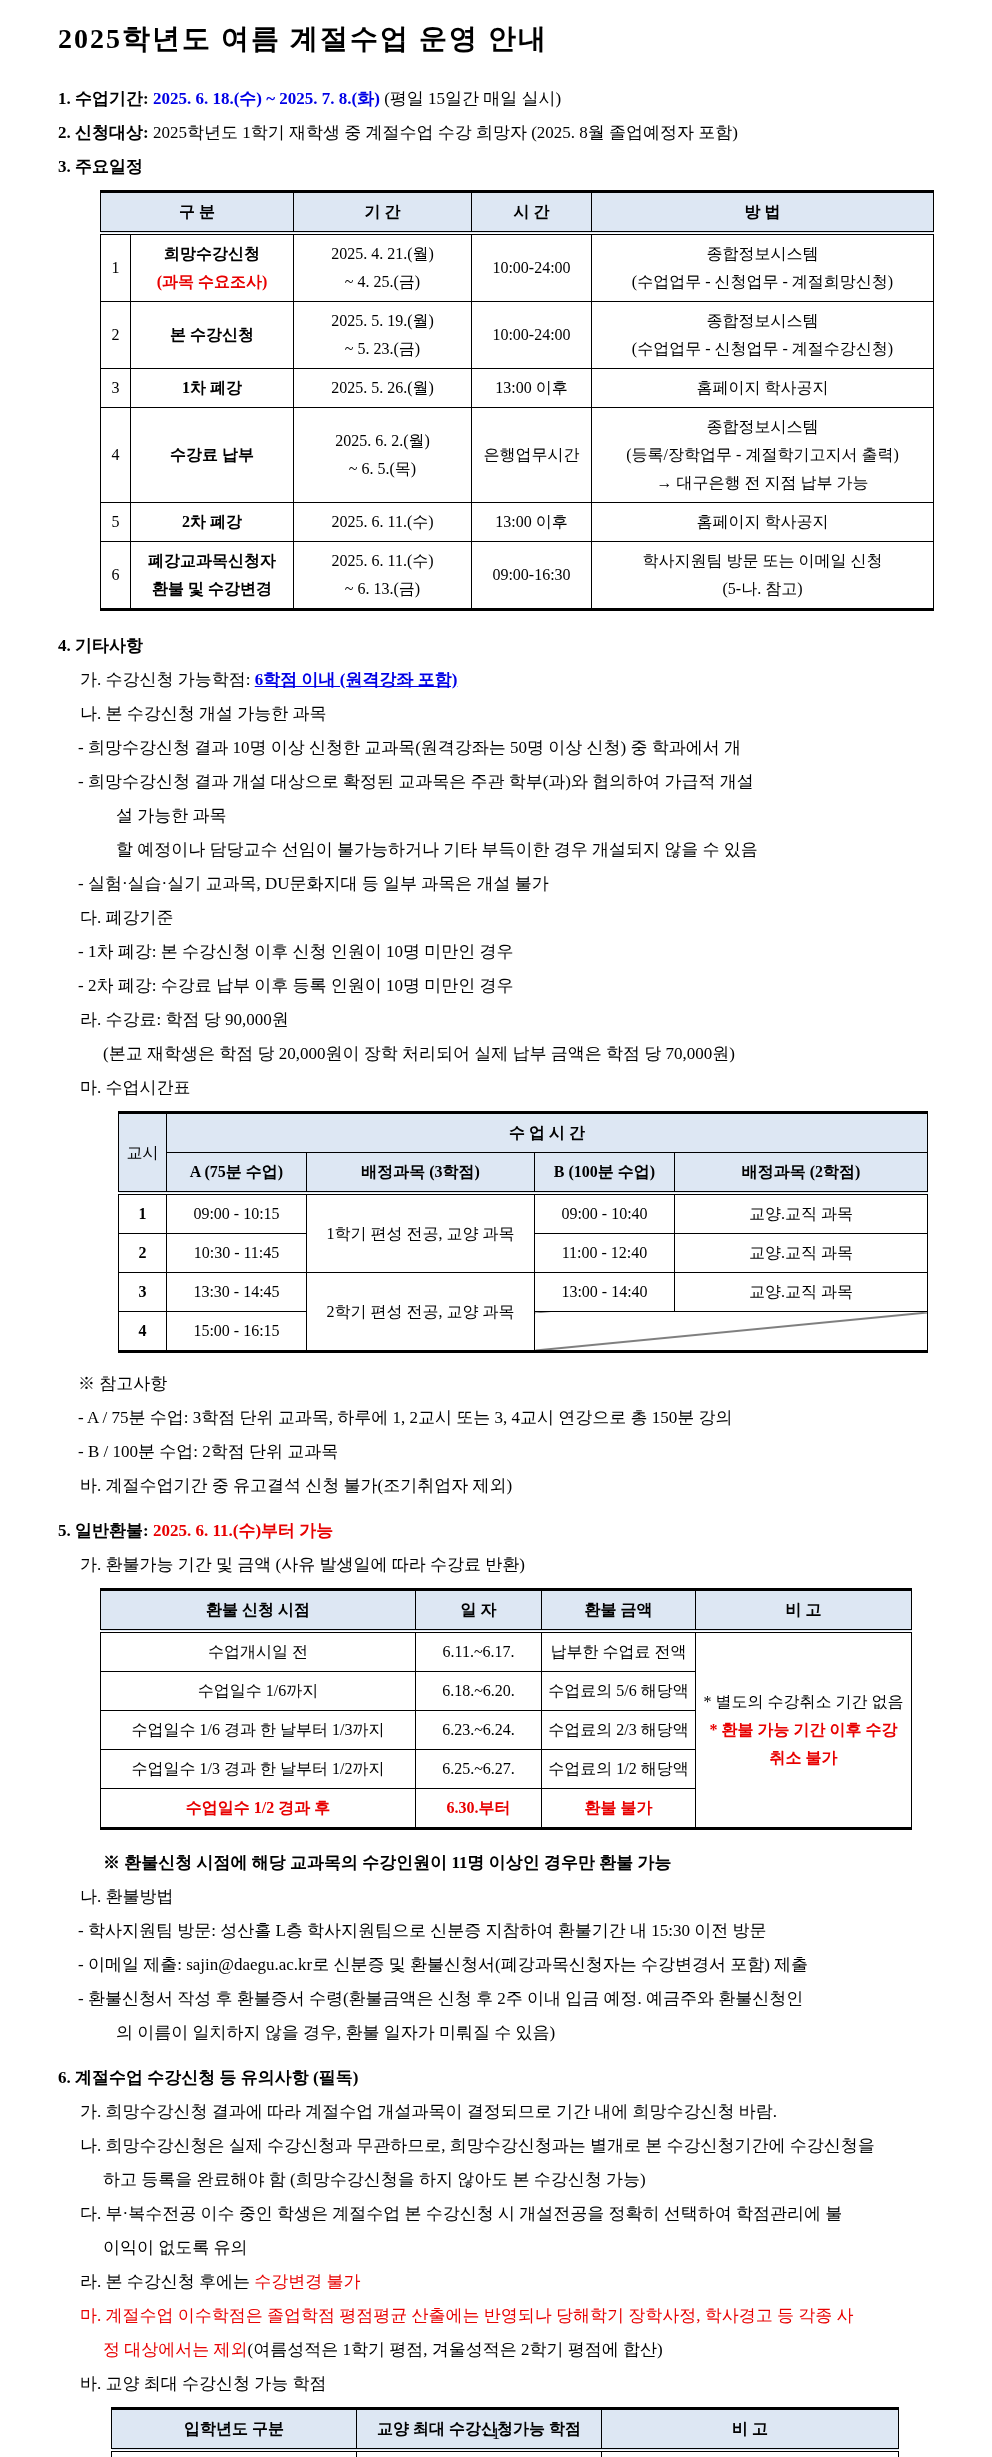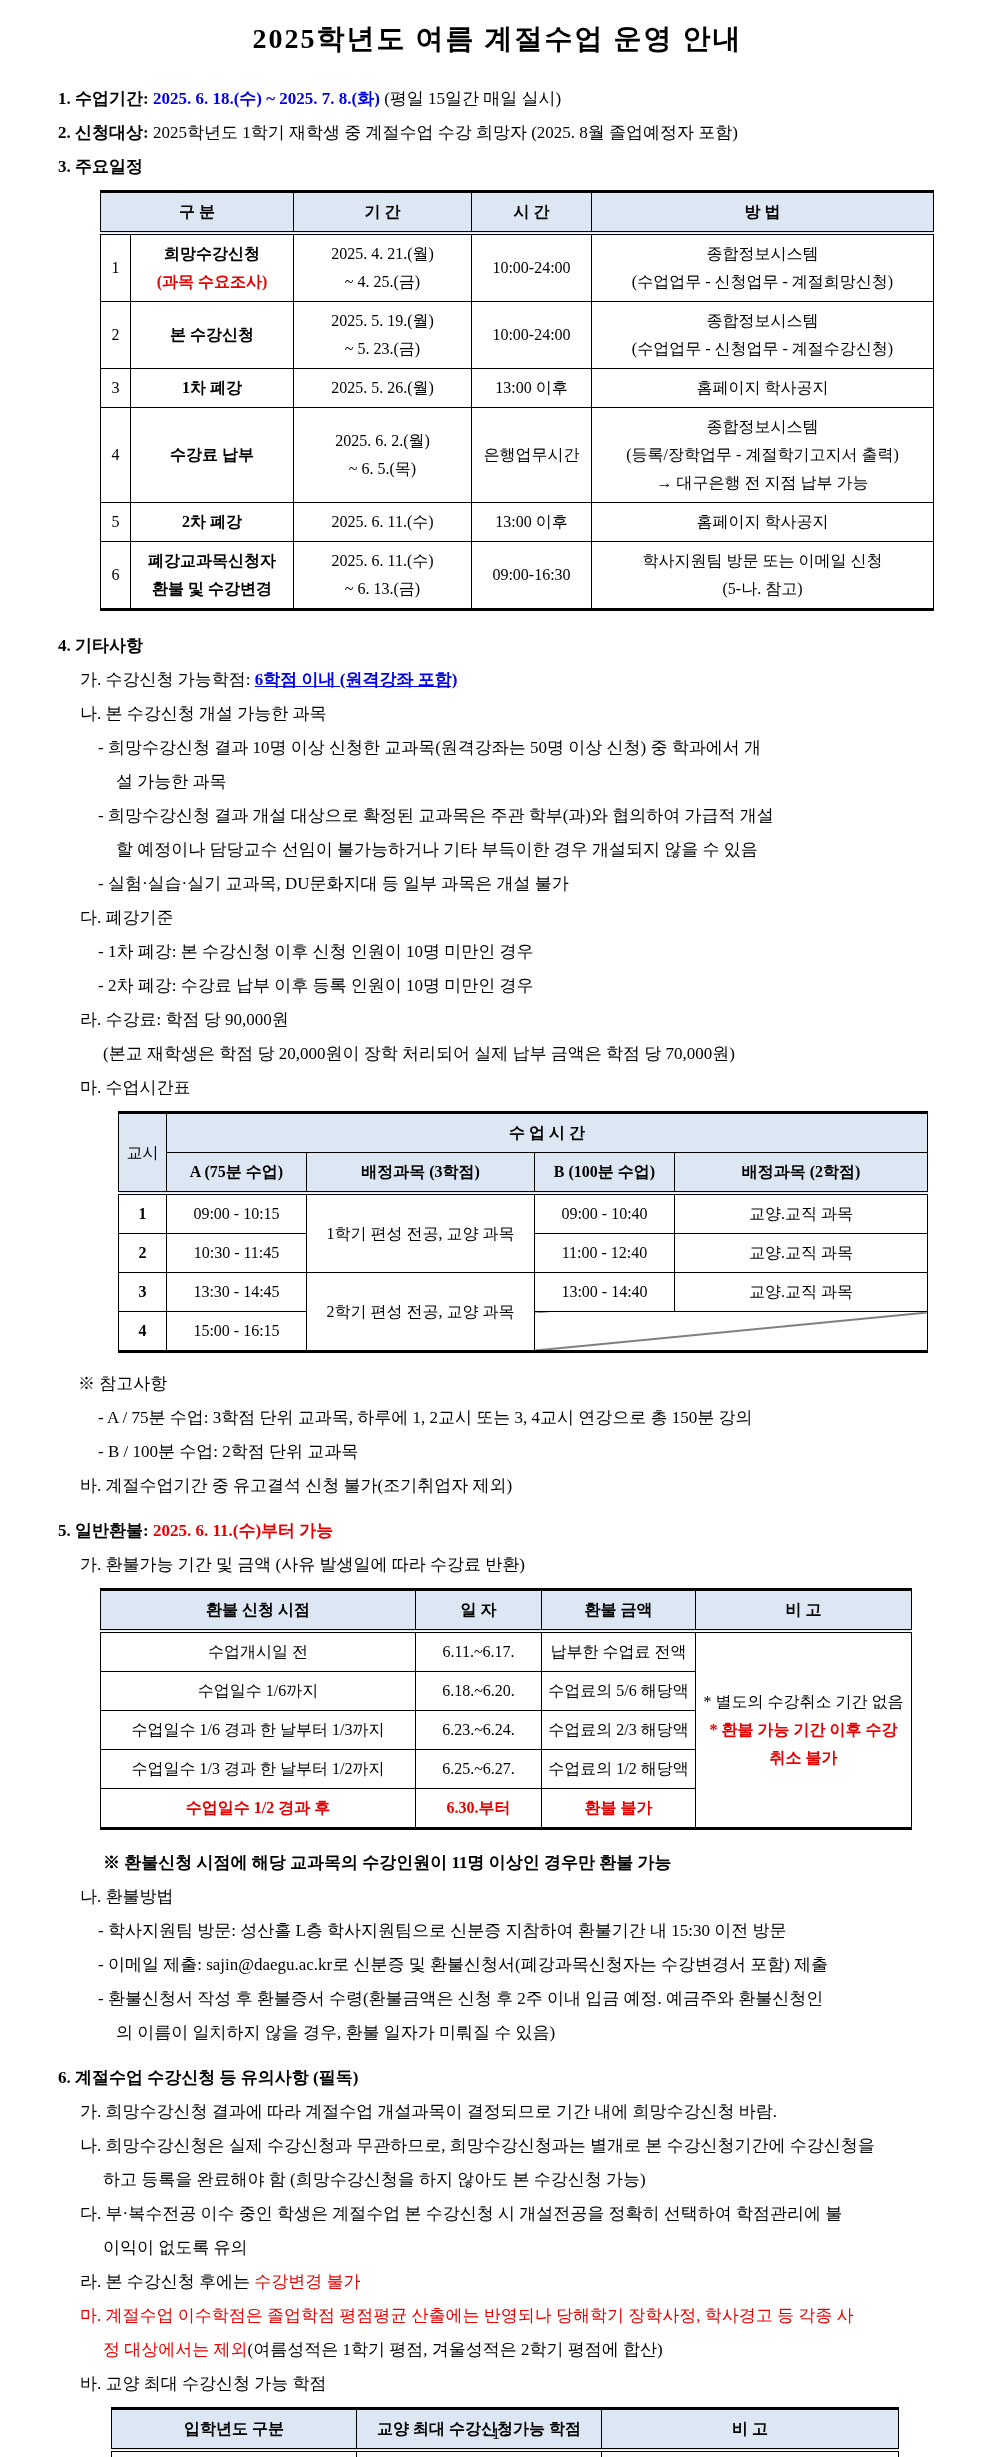--- a/index.html
+++ b/index.html
@@ -1,25 +1,25 @@
 <!DOCTYPE html>
 <html><head>
 <meta charset="utf-8">
 <style>
   * { box-sizing: border-box; }
   html,body { margin:0; padding:0; background:#ffffff; }
   body { font-family:"Liberation Serif","DejaVu Serif",serif; color:#000; }
   .page { position:relative; width:992px; height:2457px; margin:0 auto; background:#fff; overflow:hidden; }
   .content { padding:8px 55px 0 58px; }
 
-  .doc-title { text-align:center; font-size:28px; font-weight:bold; letter-spacing:2px; margin:12px 0 30px 0; }
+  .doc-title { text-align:left; font-size:28px; font-weight:bold; letter-spacing:2px; margin:12px 0 30px 0; }
 
   .line { font-size:17px; line-height:21px; margin:0 0 13px 0; }
   .lv1 { margin-left:22px; }
-  .lv2 { margin-left:40px; }
+  .lv2 { margin-left:20px; }
   .lv2c { margin-left:58px; }
   .lv1c { margin-left:45px; }
   .gap-top { margin-top:24px; }
   .b { font-weight:bold; }
   .blue { color:#0000e6; font-weight:bold; }
   .bluelink { color:#0000e6; font-weight:bold; text-decoration:underline; }
   .red { color:#e80000; }
   .redb { color:#e80000; font-weight:bold; }
   .u { }
 
@@ -147,22 +147,22 @@
       </tr>
     </tbody>
       </table>
 
     <div class="line b">4. 기타사항</div>
     <div class="line lv1">
       <span>가. 수강신청 가능학점: </span><span class="bluelink">6학점 이내 (원격강좌 포함)</span>
     </div>
     <div class="line lv1">나. 본 수강신청 개설 가능한 과목</div>
     <div class="line lv2">- 희망수강신청 결과 10명 이상 신청한 교과목(원격강좌는 50명 이상 신청) 중 학과에서 개</div>
+    <div class="line lv2">- 희망수강신청 결과 개설 대상으로 확정된 교과목은 주관 학부(과)와 협의하여 가급적 개설</div>
     <div class="line lv2c">설 가능한 과목</div>
-    <div class="line lv2">- 희망수강신청 결과 개설 대상으로 확정된 교과목은 주관 학부(과)와 협의하여 가급적 개설</div>
     <div class="line lv2c">할 예정이나 담당교수 선임이 불가능하거나 기타 부득이한 경우 개설되지 않을 수 있음</div>
     <div class="line lv2">- 실험·실습·실기 교과목, DU문화지대 등 일부 과목은 개설 불가</div>
     <div class="line lv1">다. 폐강기준</div>
     <div class="line lv2">- 1차 폐강: 본 수강신청 이후 신청 인원이 10명 미만인 경우</div>
     <div class="line lv2">- 2차 폐강: 수강료 납부 이후 등록 인원이 10명 미만인 경우</div>
     <div class="line lv1">라. 수강료: 학점 당 90,000원</div>
     <div class="line lv1c">
       <span>(본교 재학생은 학점 당 20,000원이 장학 처리되어 </span><span class="u">실제 납부 금액은 학점 당 70,000원)</span>
     </div>
     <div class="line lv1">마. 수업시간표</div>

